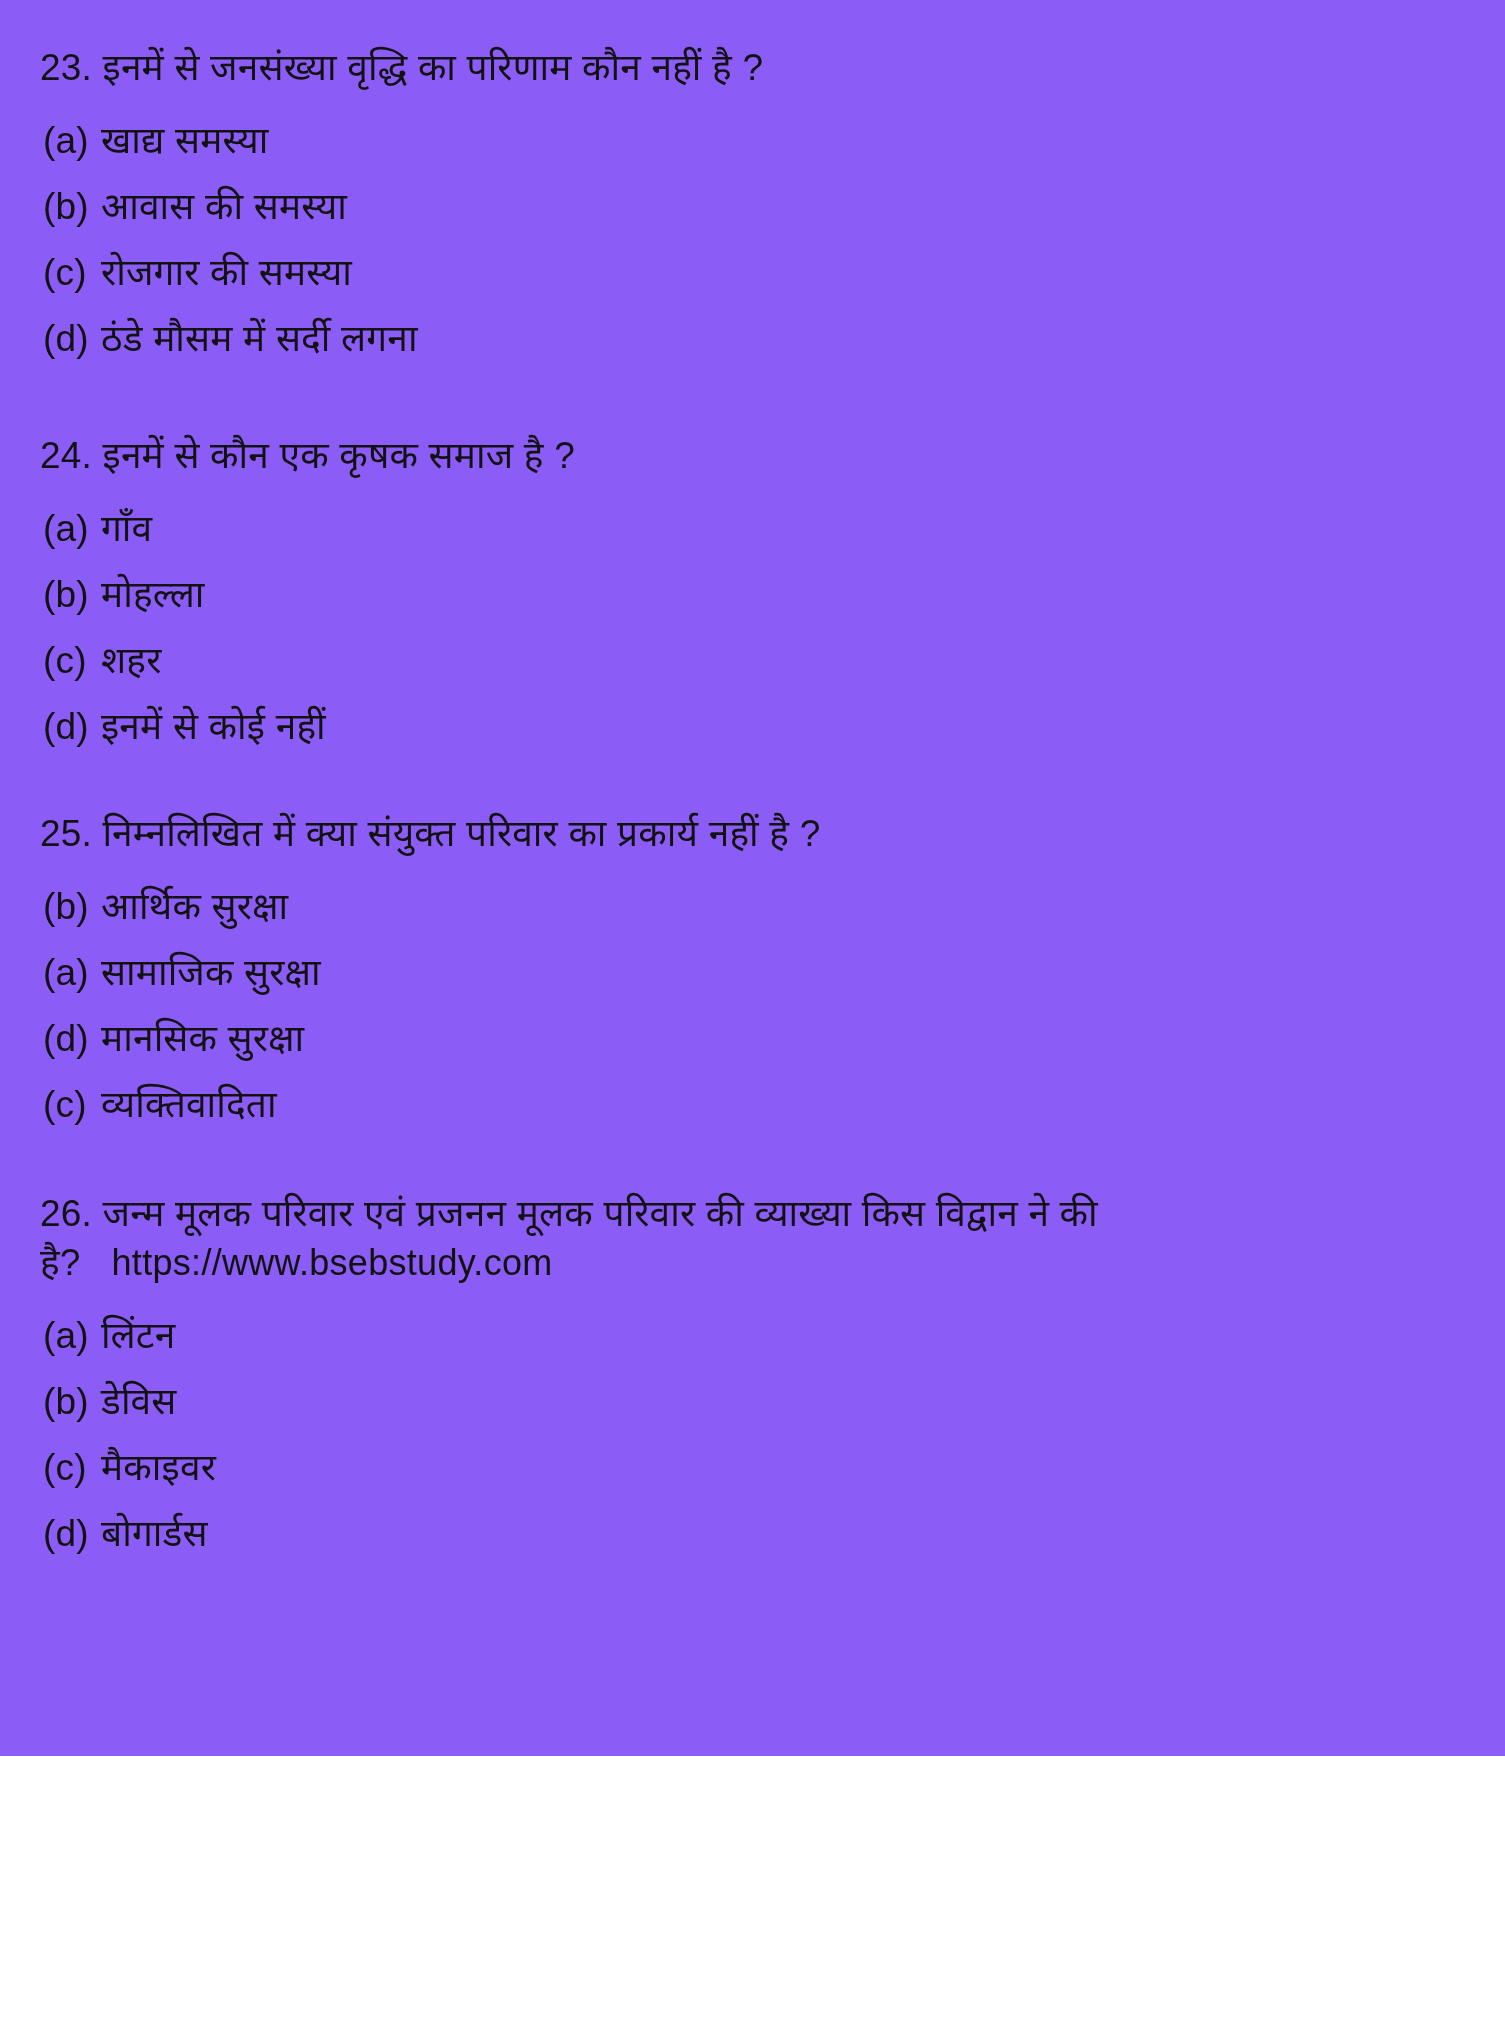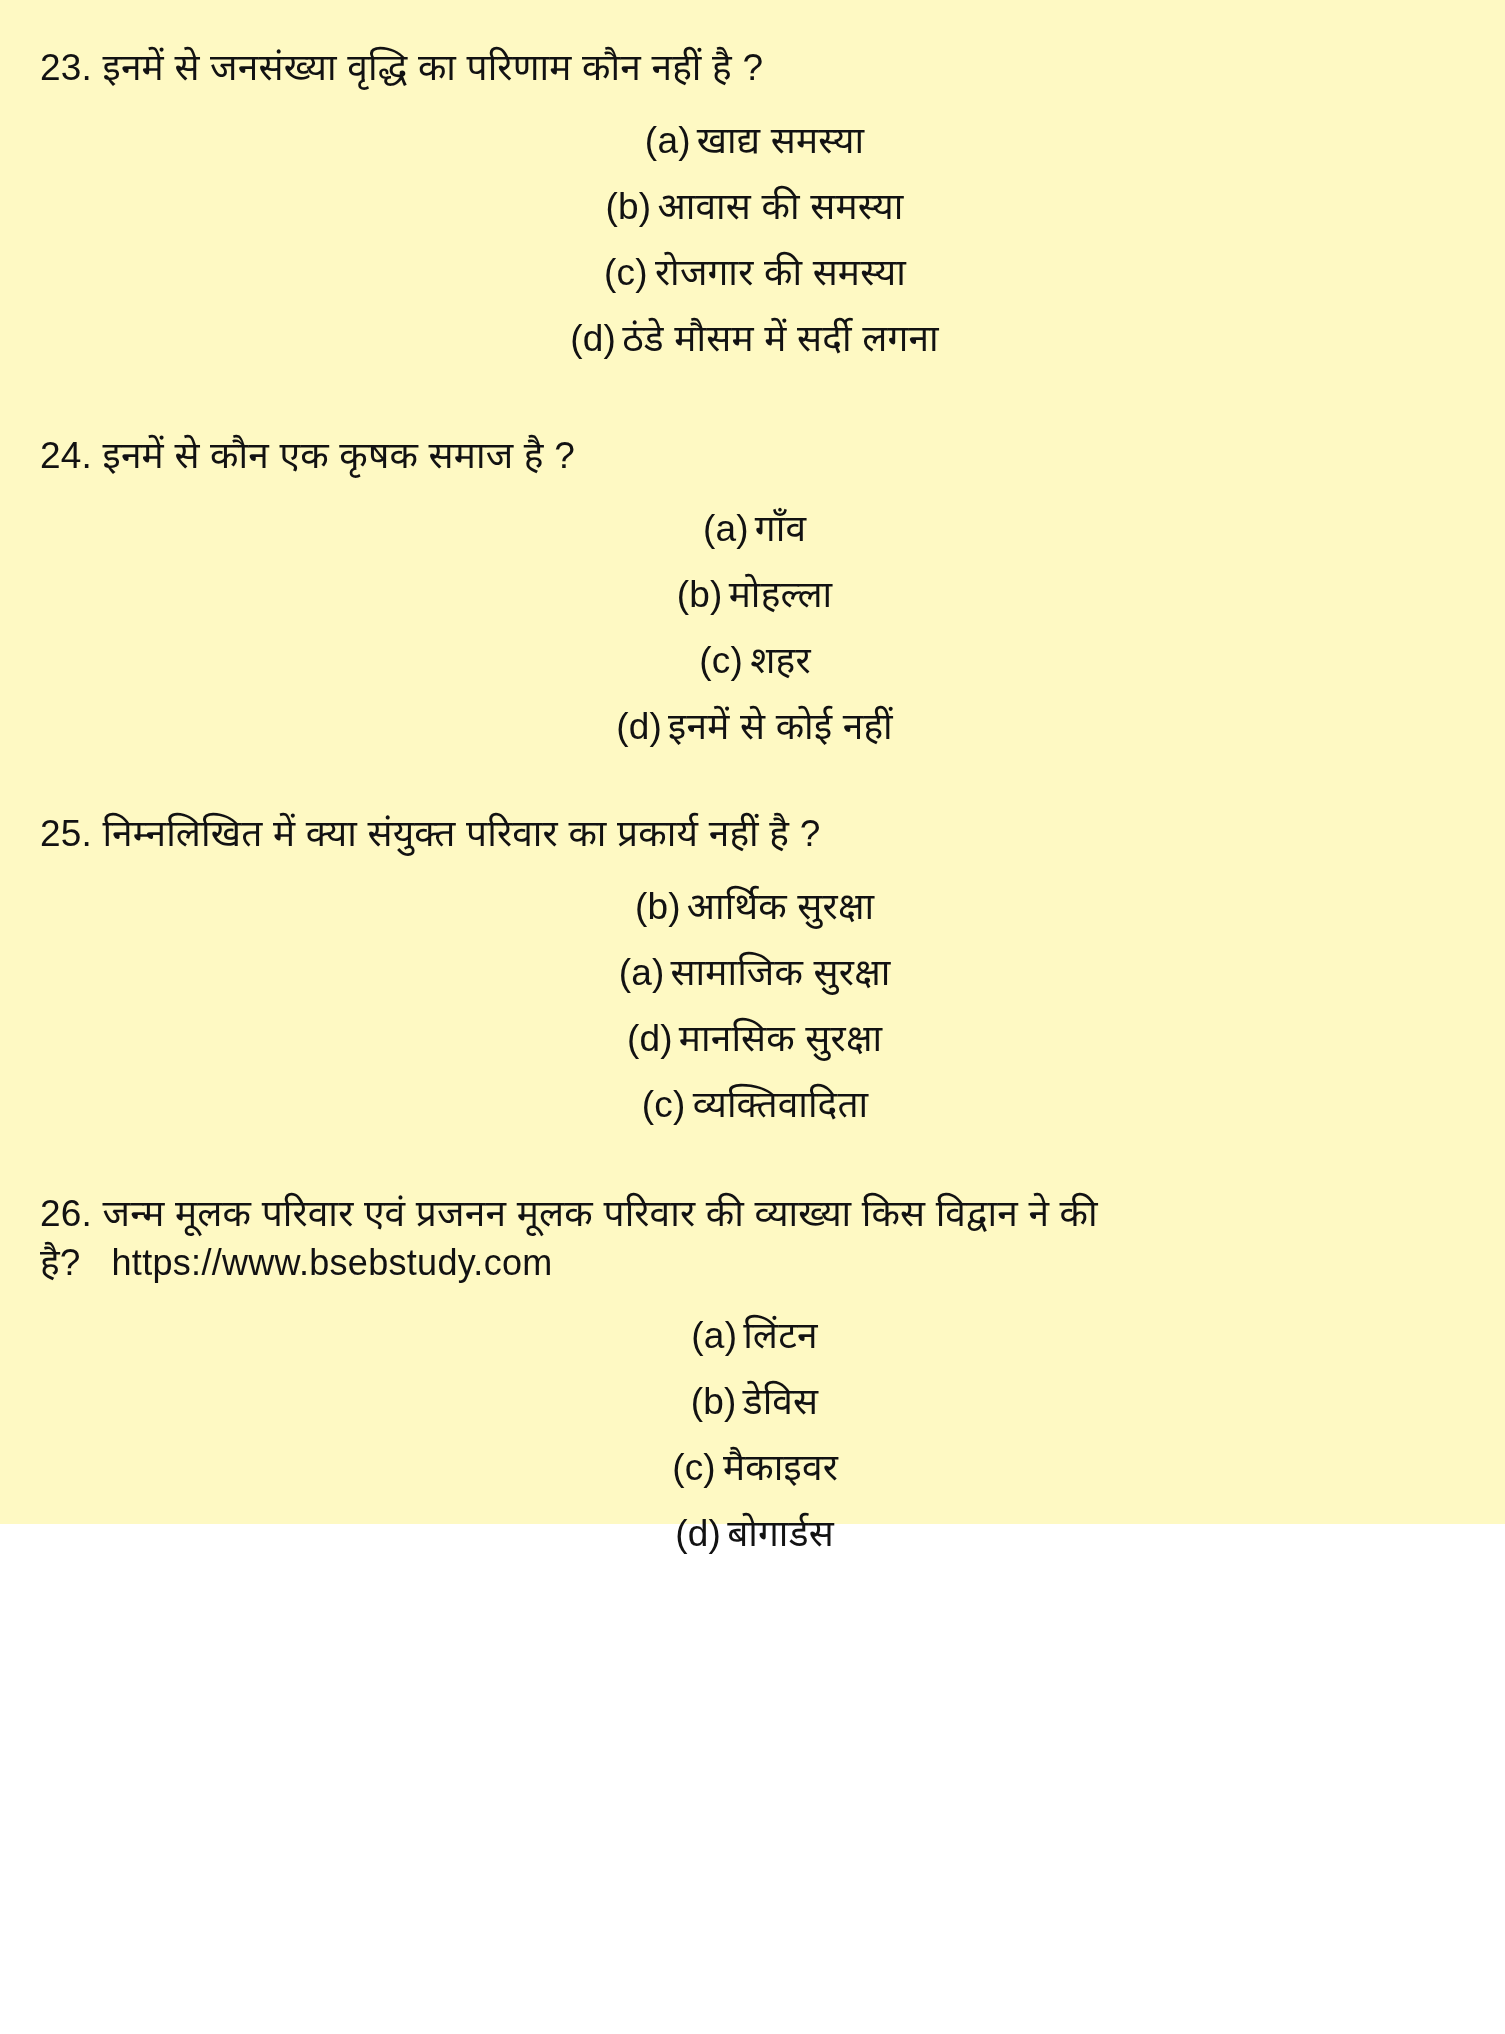--- a/index.html
+++ b/index.html
@@ -12,24 +12,24 @@
     width: 1505px;
     height: 2034px;
     font-family: "Liberation Sans", "DejaVu Sans", sans-serif;
     color: #141414;
     position: relative;
     overflow: hidden;
   }
   .page {
     position: relative;
     width: 1505px;
-    height: 1524px;
+    height: 1756px;
     box-sizing: border-box;
     padding: 4px;
-    background: #fef9c3;
+    background: #8b5cf6;
   }
   .q-block {
     position: absolute;
     left: 0;
     width: 1460px;
   }
   .q-text {
     font-size: 37px;
     line-height: 1.32;
     color: #121212;
@@ -54,21 +54,20 @@
     list-style: none;
   }
   .opt {
     font-size: 37px;
     line-height: 1.0;
     color: #121212;
     padding-left: 43px;
     margin-top: 29px;
     letter-spacing: 0.2px;
     white-space: pre;
-    text-align: center;
   }
   .opt .opt-label {
     display: inline-block;
     min-width: 58px;
   }
   .url-text {
     font-size: 36px;
     letter-spacing: 0.3px;
   }
   

